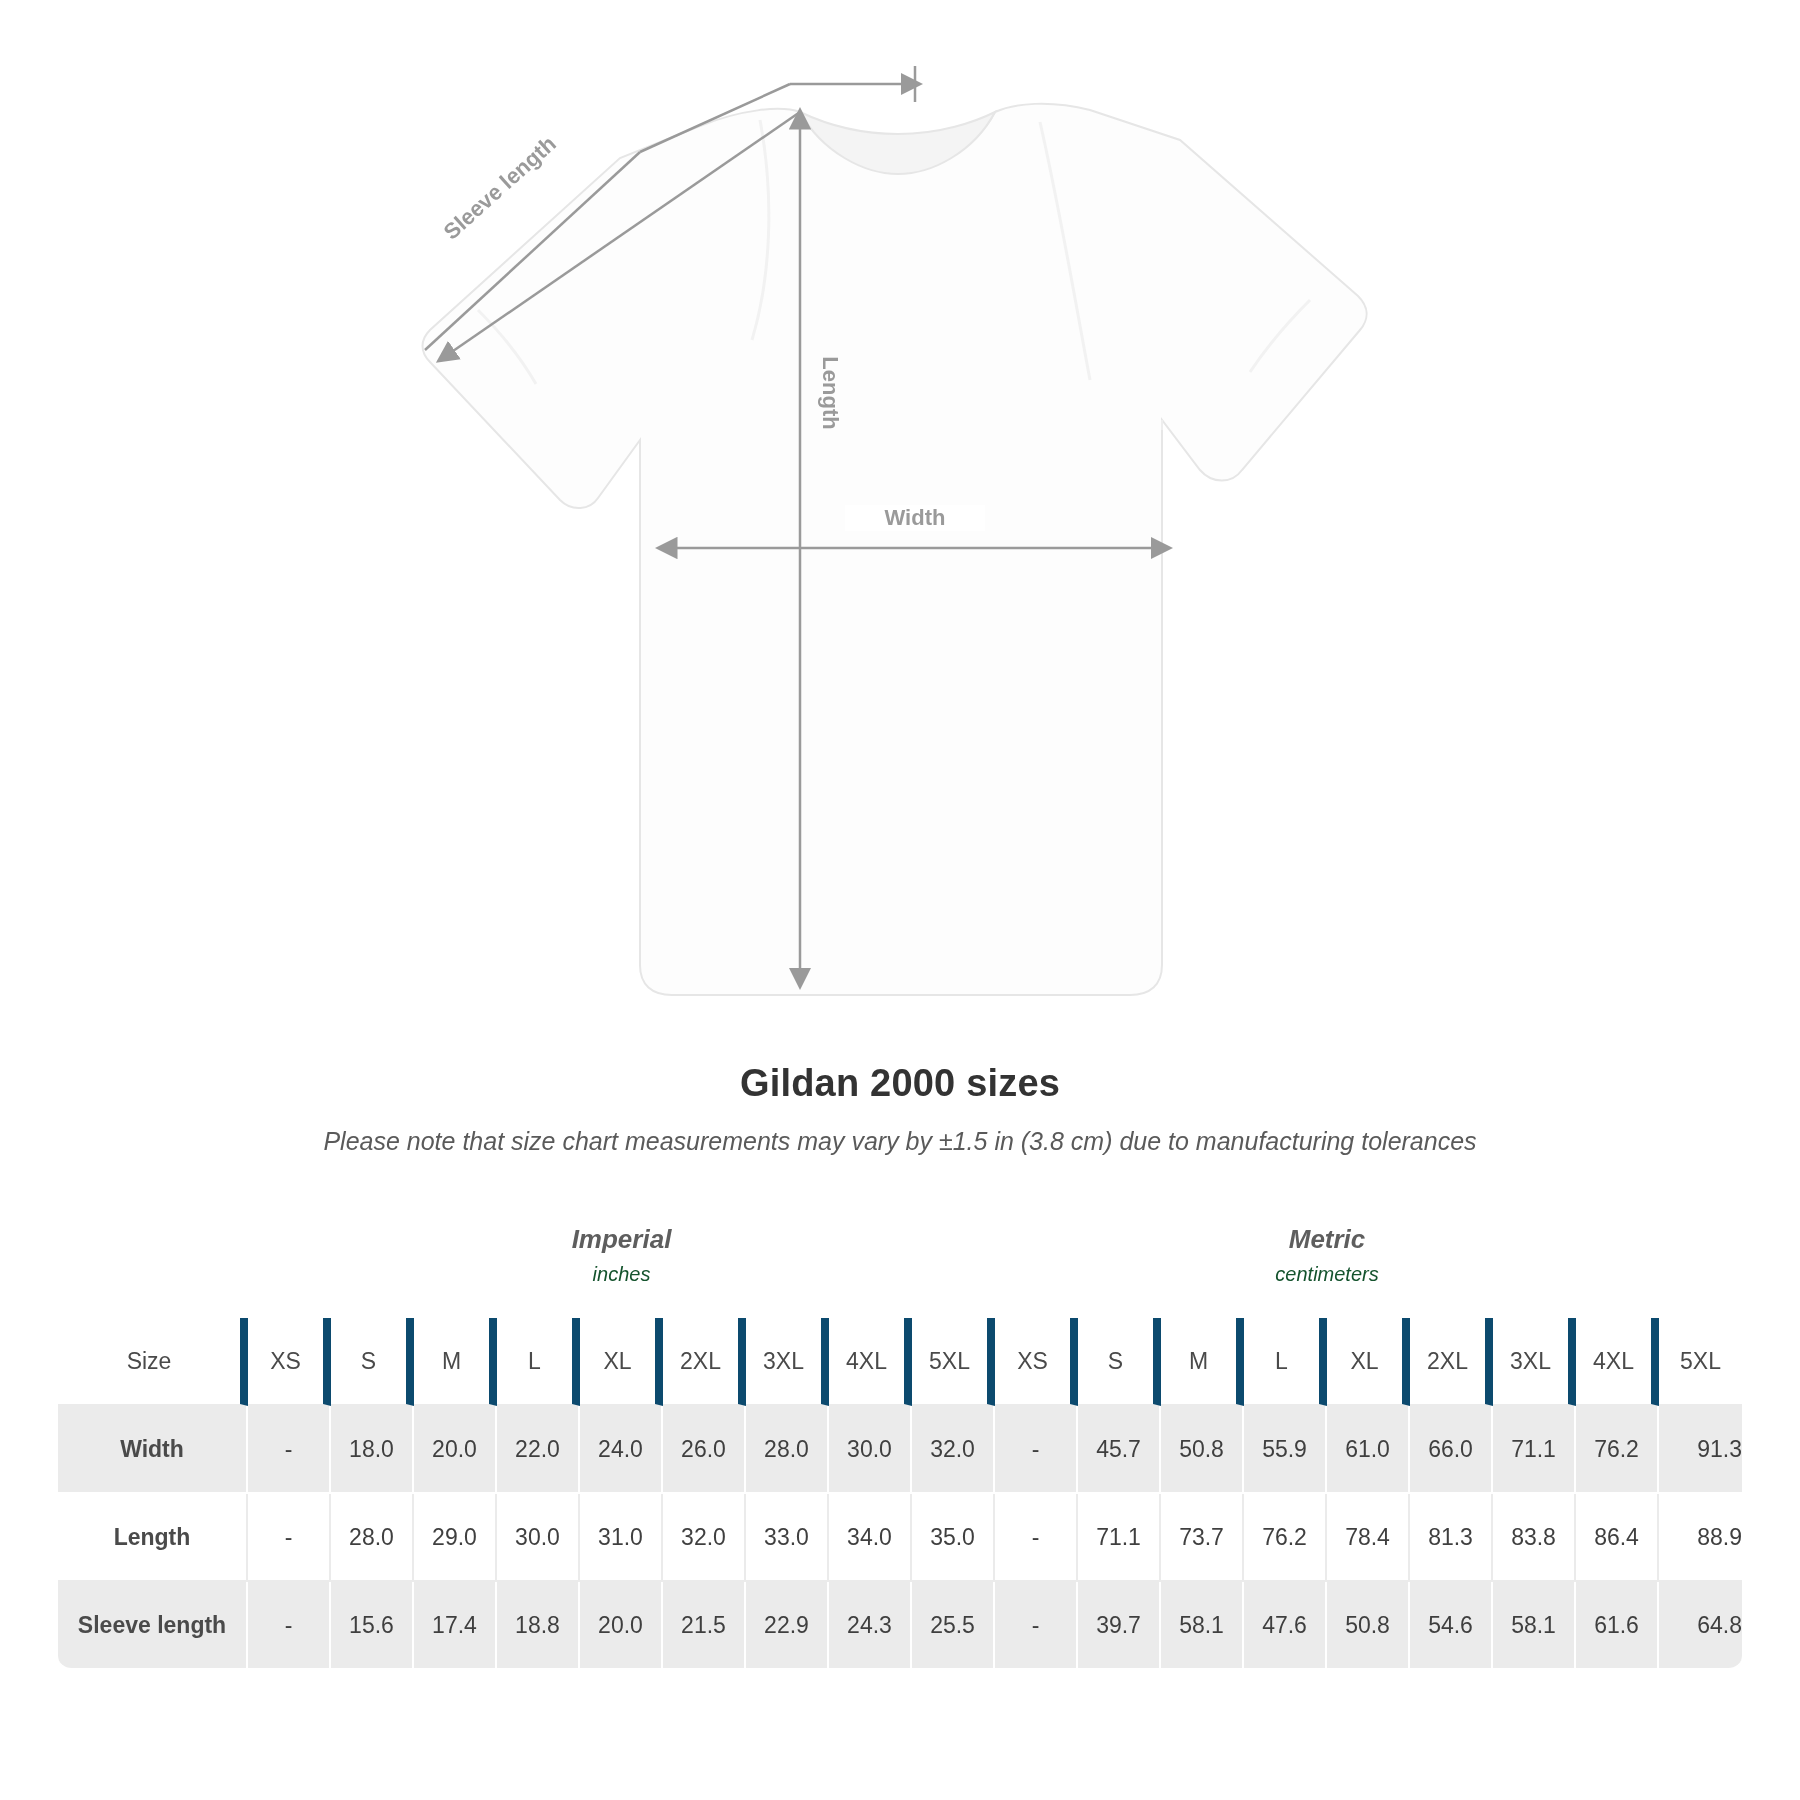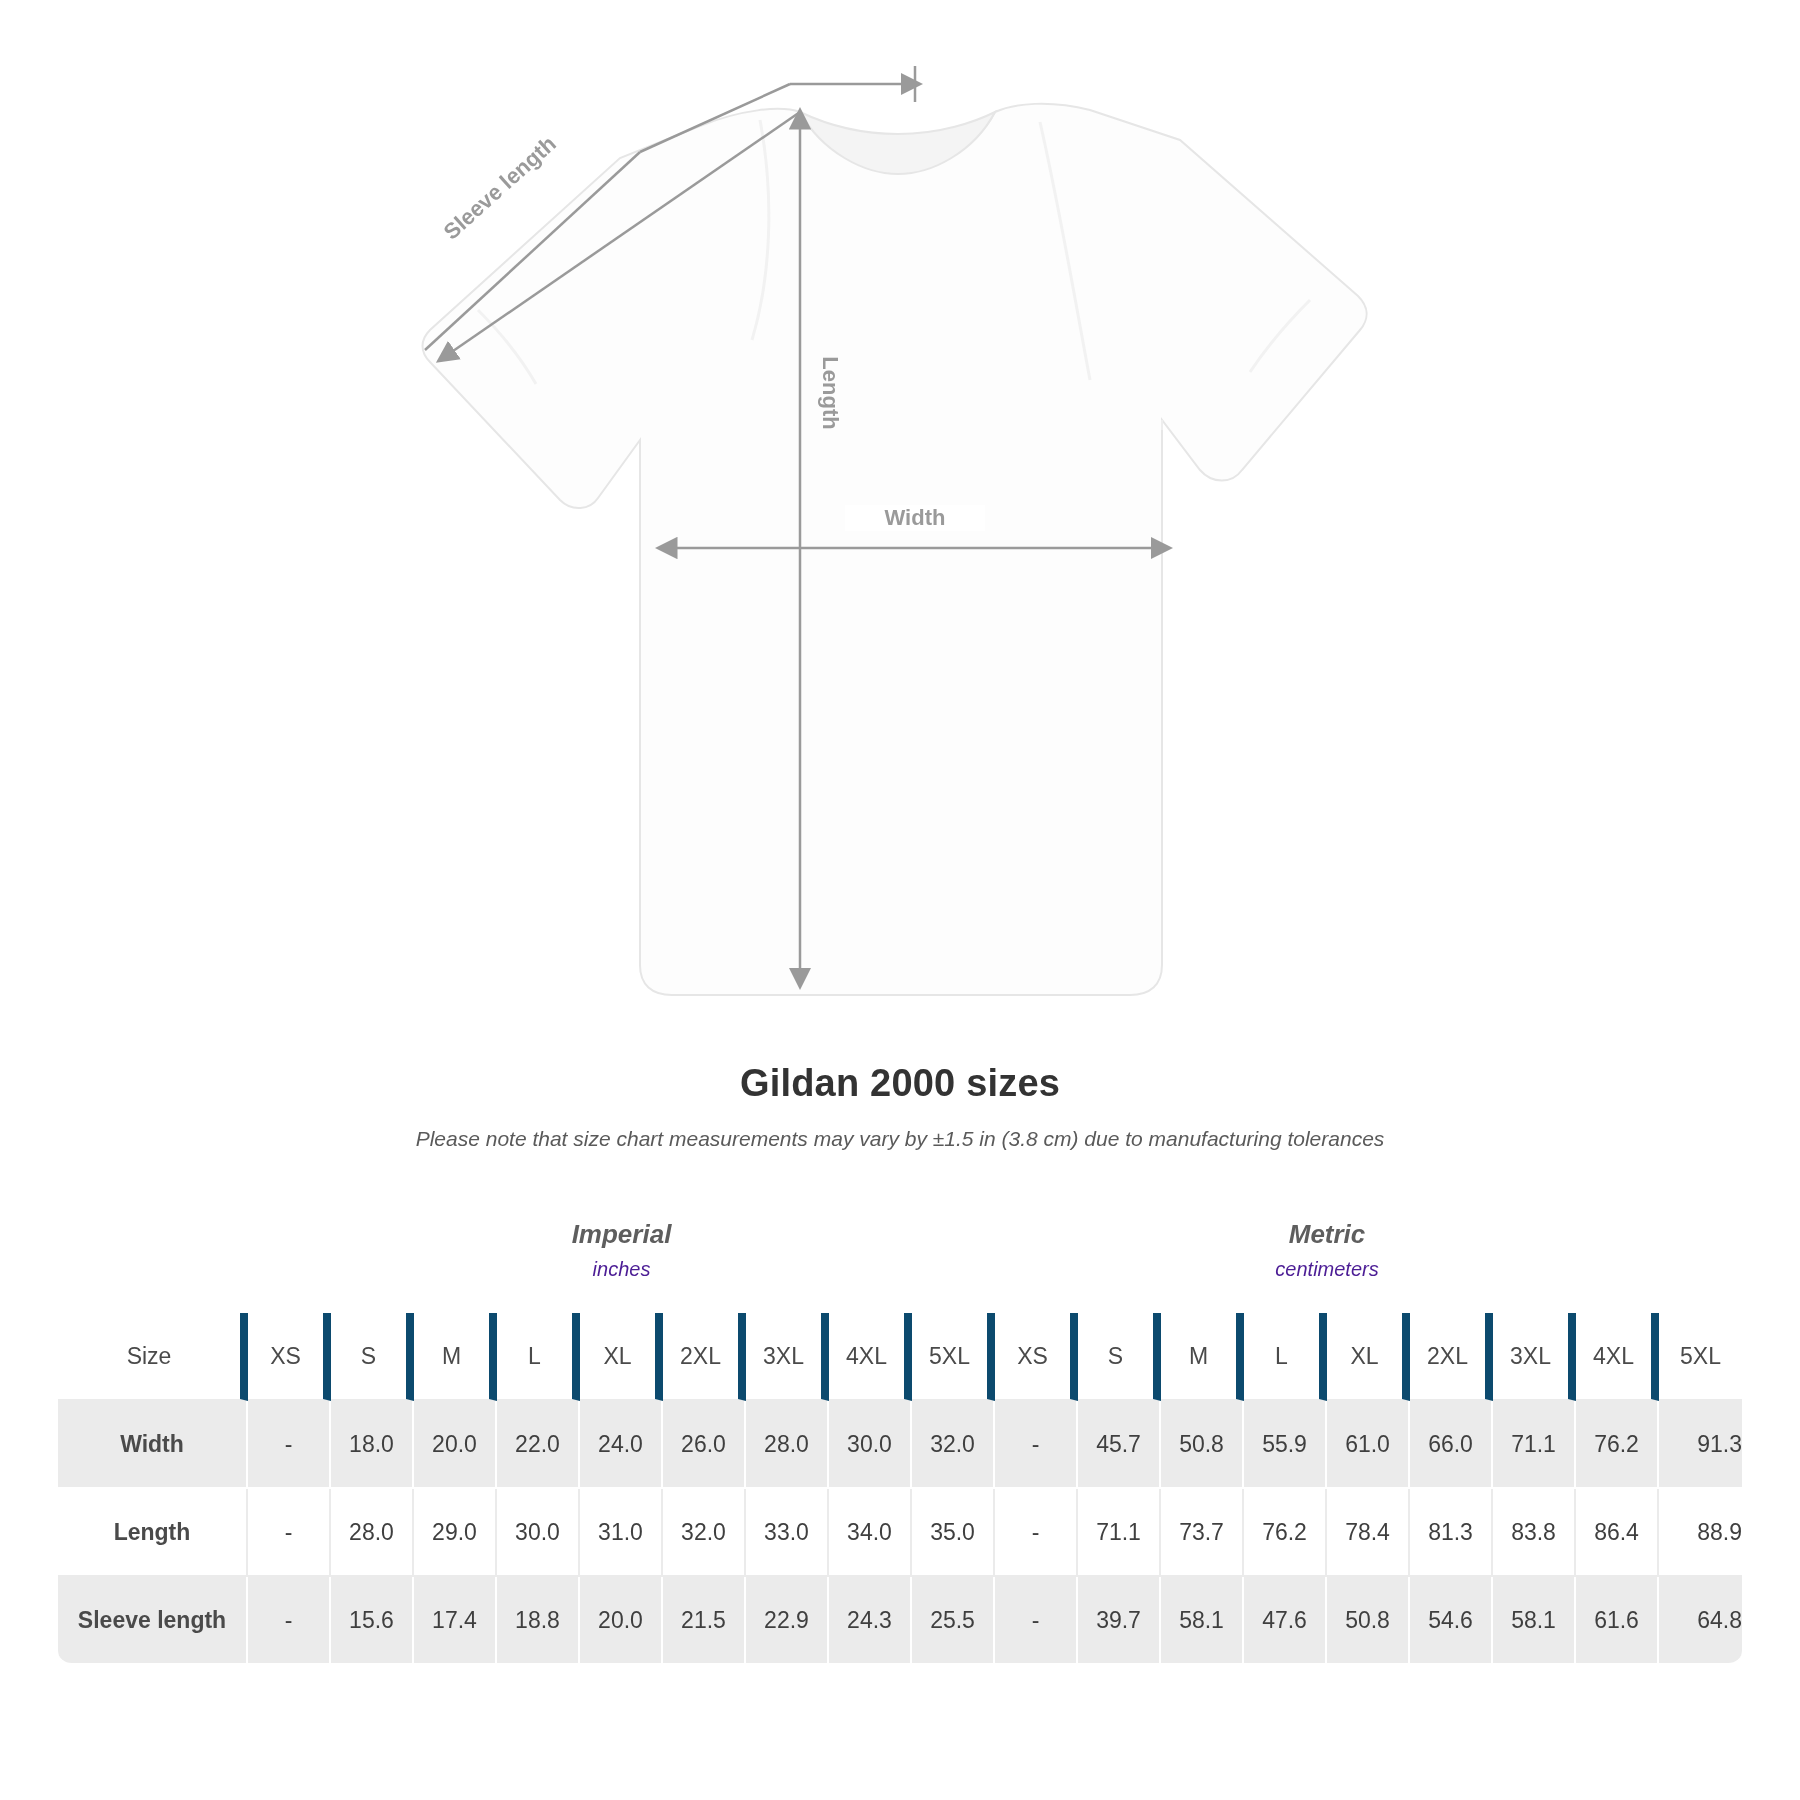--- a/index.html
+++ b/index.html
@@ -38,21 +38,21 @@
     margin-top: 2px;
   }
   .chart-title {
     font-size: 38px;
     font-weight: bold;
     color: #333333;
     letter-spacing: 0.2px;
   }
   .chart-note {
     margin-top: 22px;
-    font-size: 21px;
+    font-size: 25px;
     font-style: italic;
     color: #5a5a5a;
   }
 
   
   .table-wrap {
     margin: 36px 58px 0 58px;
   }
   table.size-table {
     border-collapse: separate;
@@ -82,21 +82,21 @@
   }
   .unit-name {
     font-size: 26px;
     font-style: italic;
     font-weight: bold;
     color: #5e5e5e;
   }
   .unit-sub {
     font-size: 20px;
     font-style: italic;
-    color: #4c1d95;
+    color: #14532d;
     margin-top: 7px;
   }
 
   
   .head-row th {
     height: 86px;
     font-size: 23px;
     font-weight: bold;
     color: #4a4a4a;
     border-right: 8px solid #0c4a6e;

